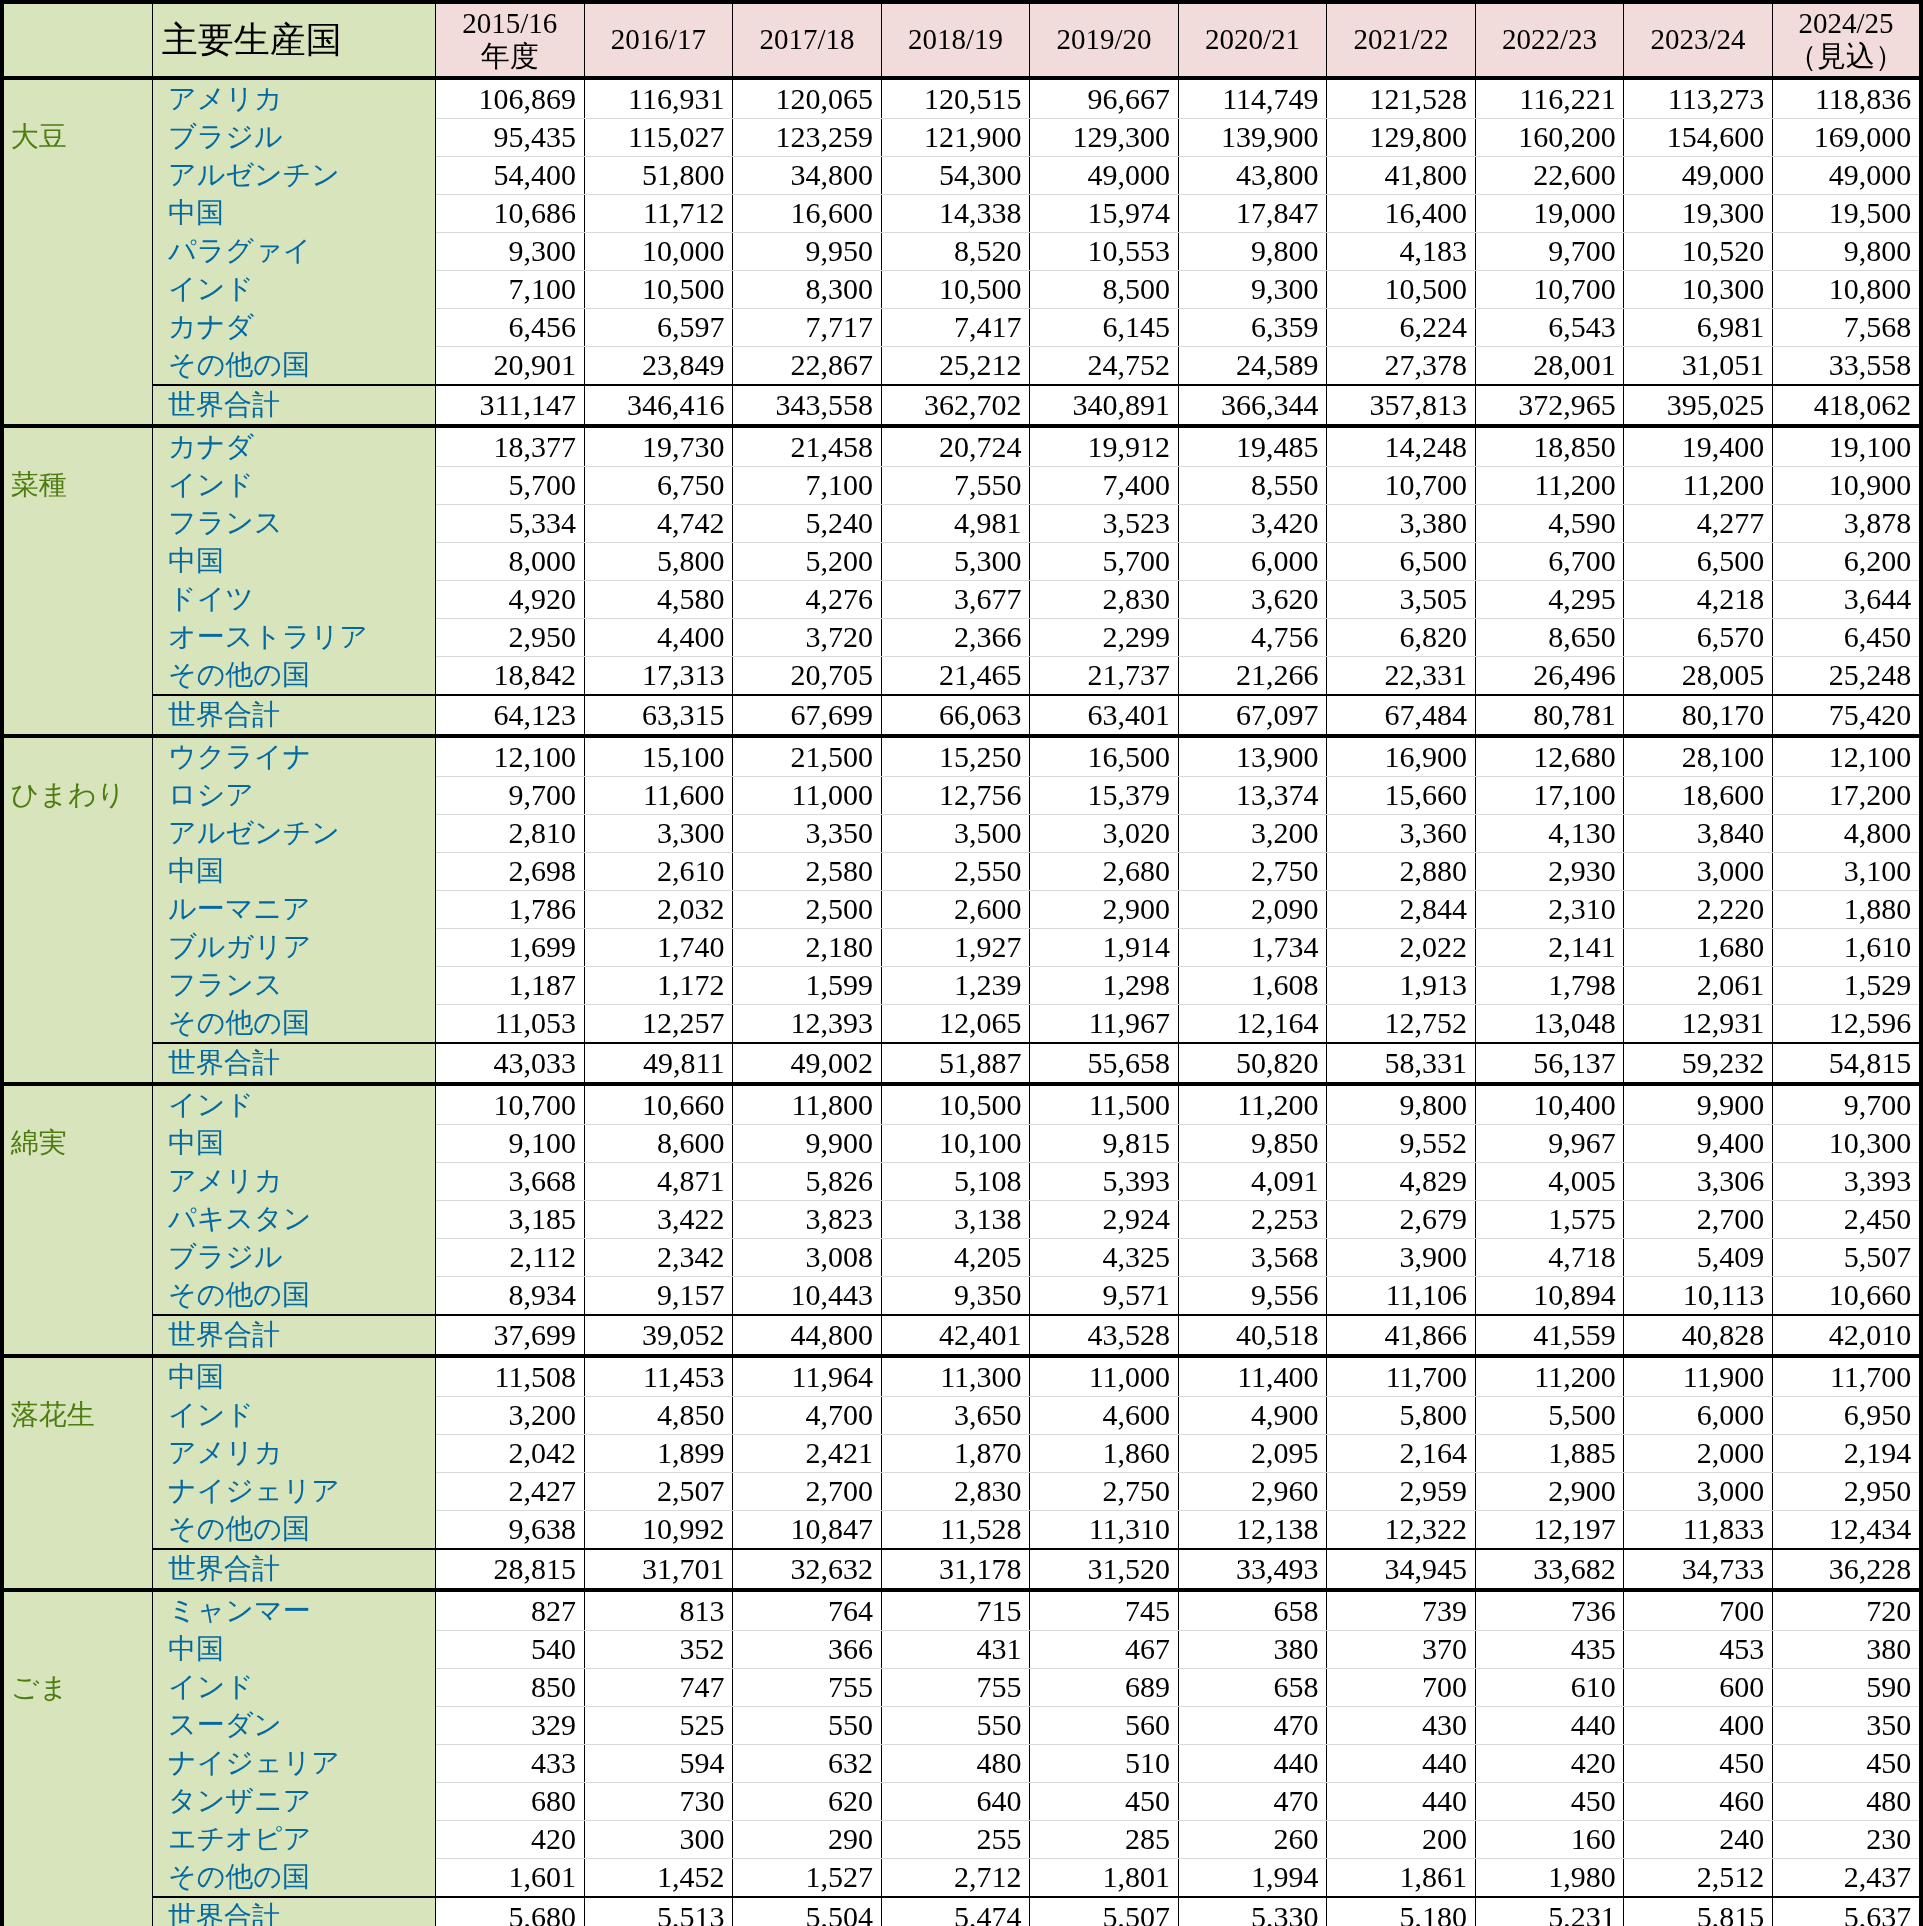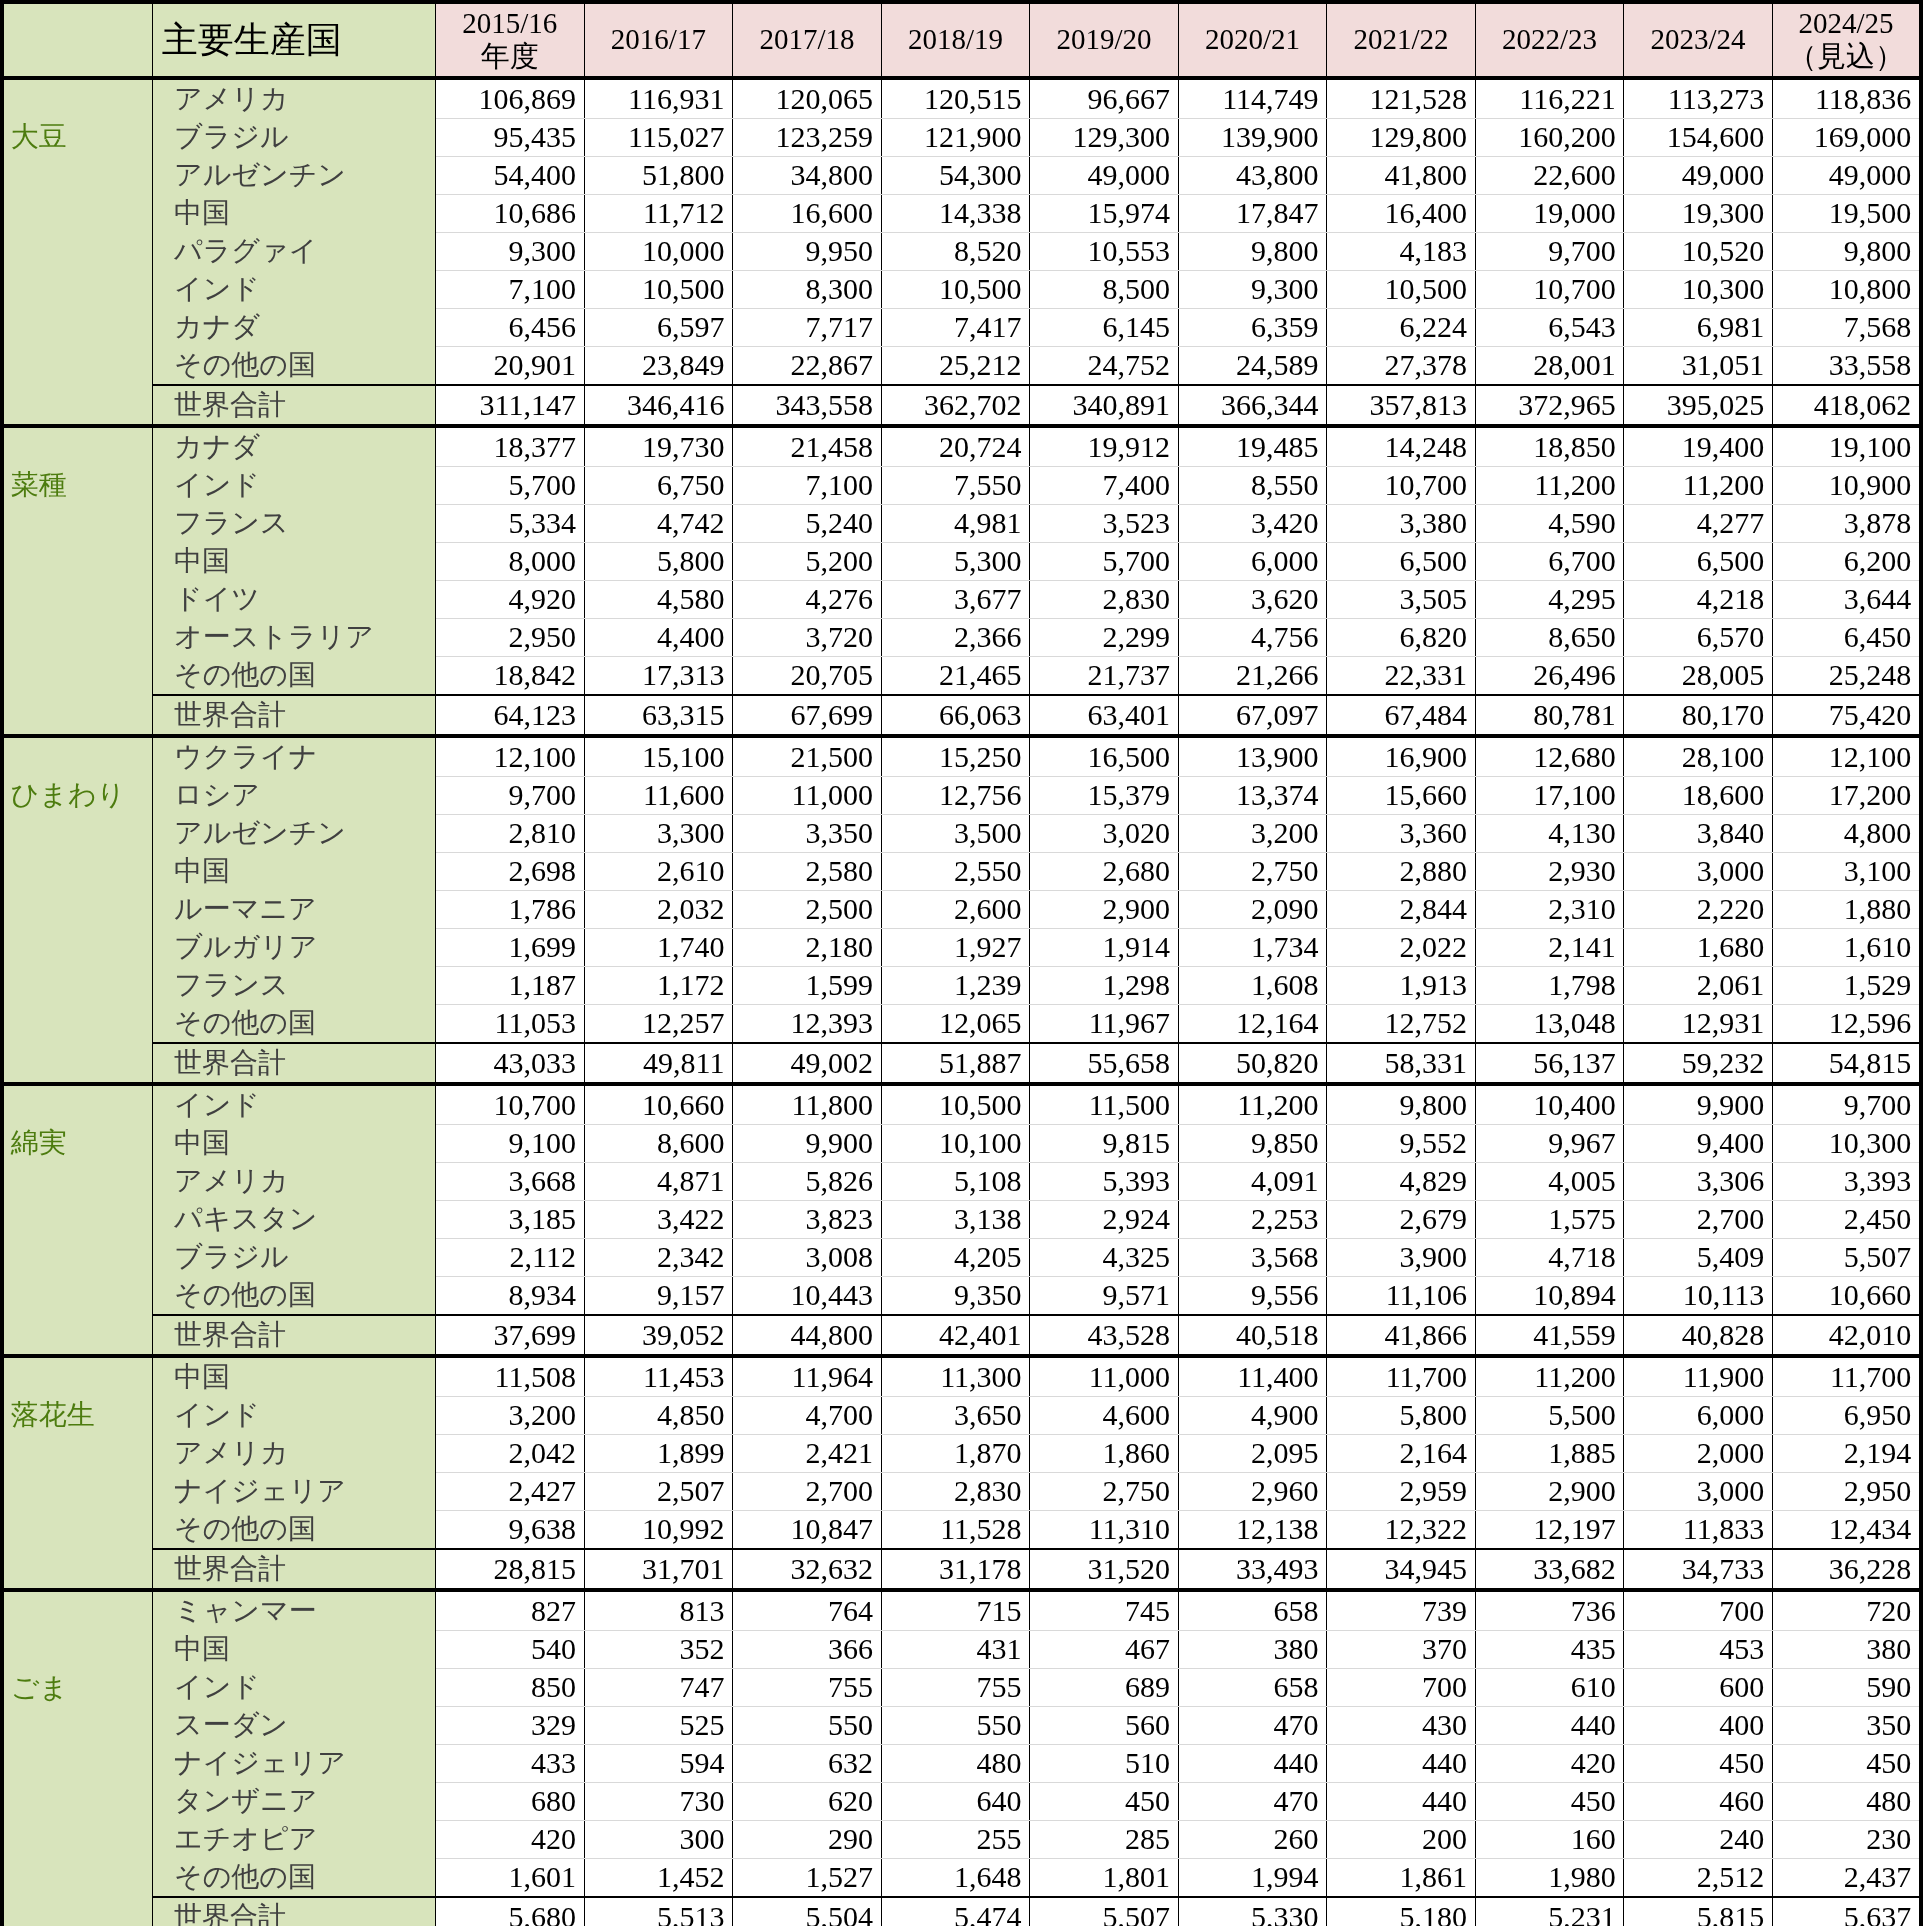--- a/index.html
+++ b/index.html
@@ -65,24 +65,24 @@
     font-family: "Liberation Sans", "DejaVu Sans", sans-serif;
     font-size: 28px;
     line-height: 38px;
     color: #4d7c0f;
   }
   td.country {
     background: var(--green, #d8e4bc);
     border-left: 1.4px solid var(--border, #000);
     border-right: 1.4px solid var(--border, #000);
     text-align: left;
-    padding-left: 21px;
+    padding-left: 15px;
     font-family: "Liberation Sans", "DejaVu Sans", sans-serif;
     font-size: 28px;
-    color: #404040;
+    color: #0369a1;
   }
   td.val {
     background: #fff;
     text-align: right;
     padding-right: 7.7px;
     font-family: "Liberation Serif", "DejaVu Serif", serif;
     font-size: 30px;
     border-left: 1.4px solid var(--border, #000);
     border-bottom: 1.9px solid var(--gray, #d9d9d9);
     color: #000;
@@ -731,21 +731,21 @@
           <td class="val">200</td>
           <td class="val">160</td>
           <td class="val">240</td>
           <td class="val">230</td>
         </tr>
         <tr>
           <td class="country">その他の国</td>
           <td class="val">1,601</td>
           <td class="val">1,452</td>
           <td class="val">1,527</td>
-          <td class="val">1,648</td>
+          <td class="val">2,712</td>
           <td class="val">1,801</td>
           <td class="val">1,994</td>
           <td class="val">1,861</td>
           <td class="val">1,980</td>
           <td class="val">2,512</td>
           <td class="val">2,437</td>
         </tr>
         <tr class="total-row">
           <td class="country">世界合計</td>
           <td class="val">5,680</td>

